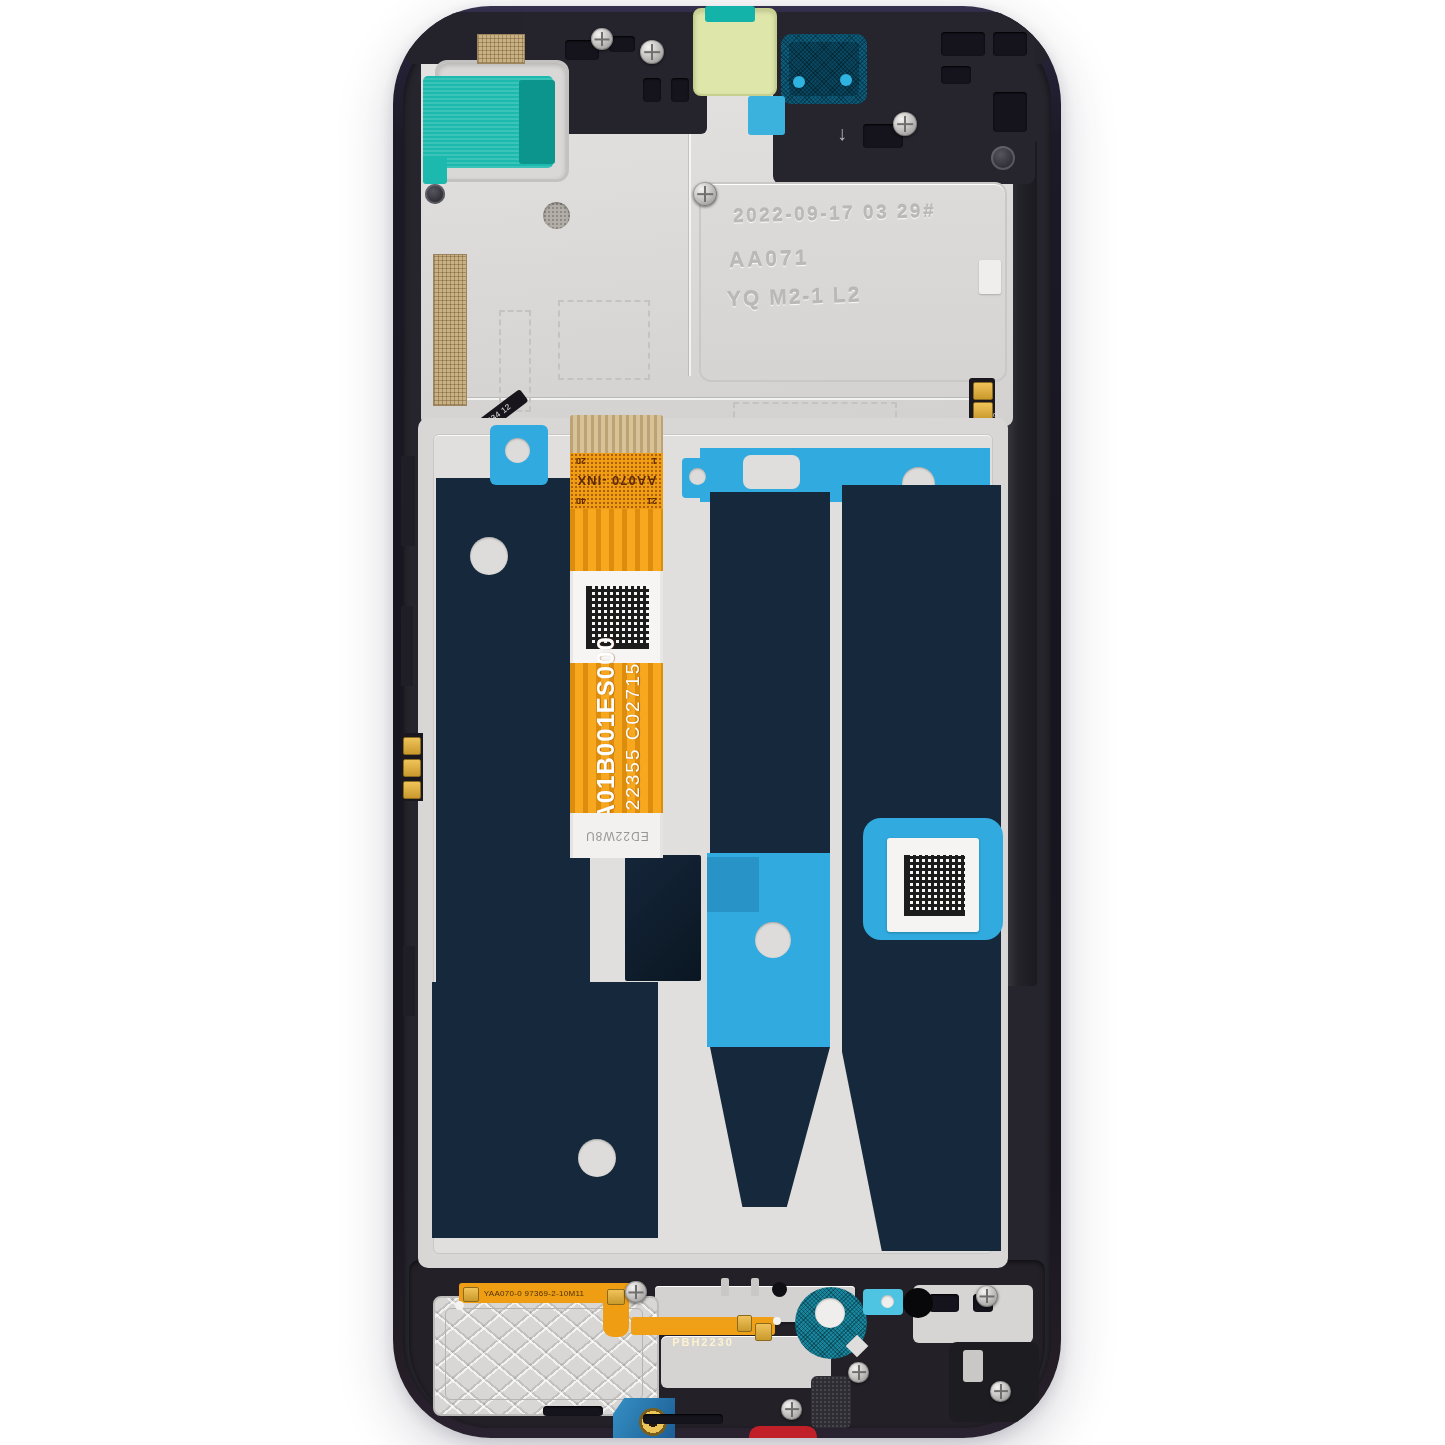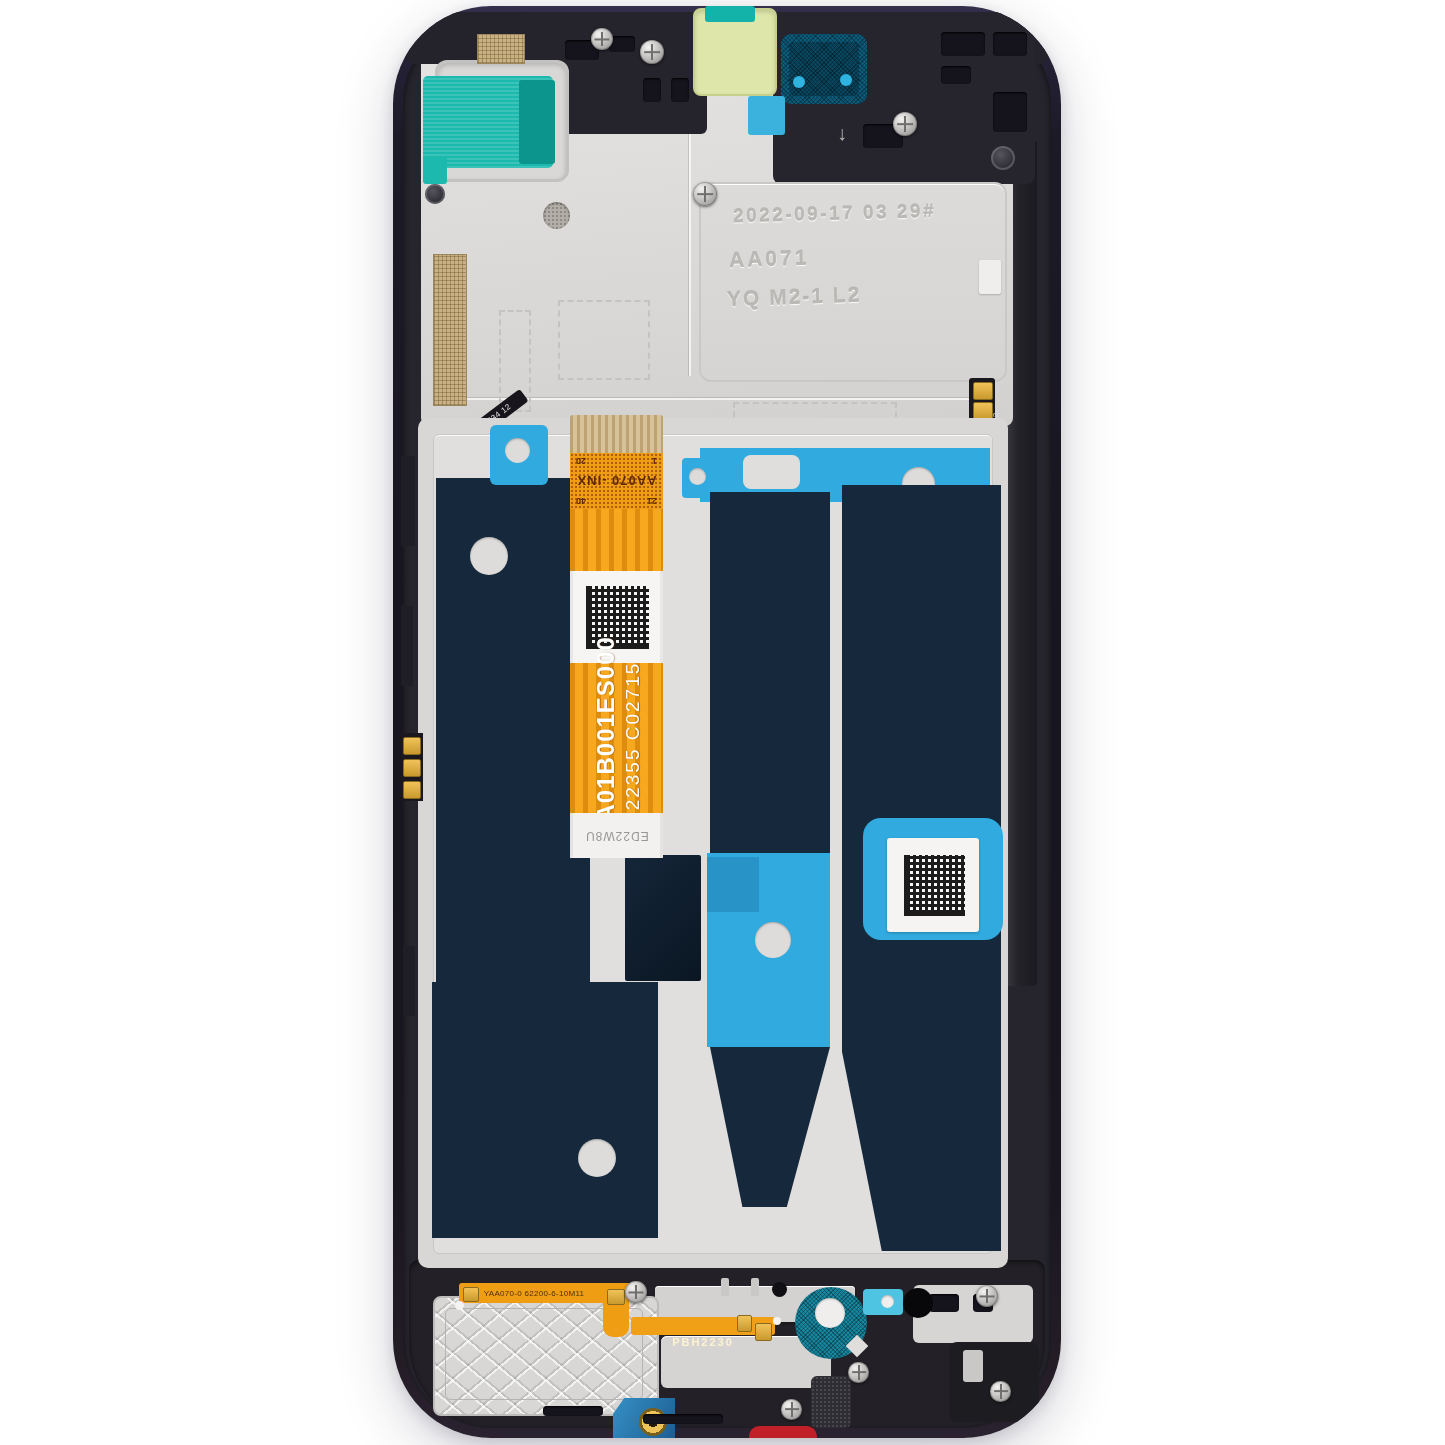--- a/index.html
+++ b/index.html
@@ -184,21 +184,21 @@
 
     <div class="a" style="left:268px;top:1330px;width:170px;height:52px;background:#d5d4d2;border-radius:6px;box-shadow:inset 0 1px 0 #fff;"></div>
     <div class="a" style="left:520px;top:1279px;width:120px;height:58px;background:#d6d5d3;border-radius:6px;"></div>
     <div class="a cutout" style="left:536px;top:1288px;width:30px;height:18px;"></div>
     <div class="a cutout" style="left:580px;top:1288px;width:20px;height:18px;"></div>
     <div class="a" style="left:556px;top:1336px;width:90px;height:80px;background:#1d1c21;border-radius:8px;"></div>
     <div class="a" style="left:570px;top:1344px;width:20px;height:32px;background:#c9c8c6;border-radius:3px;"></div>
     <div class="a" style="left:418px;top:1370px;width:40px;height:52px;background-color:#2e2d33;background-image:radial-gradient(rgba(255,255,255,.12) 1px,transparent 1.3px);background-size:4px 4px;border-radius:6px;"></div>
 
     <div class="a" style="left:66px;top:1277px;width:150px;height:20px;background:#ef9d13;border-radius:3px;display:flex;align-items:center;justify-content:center;">
-      <span style="font-size:8px;color:#4c3206;letter-spacing:.3px;white-space:nowrap;">YAA070-0 62200-6-10M11</span>
+      <span style="font-size:8px;color:#4c3206;letter-spacing:.3px;white-space:nowrap;">YAA070-0 97369-2-10M11</span>
     </div>
     <div class="a goldpad" style="left:70px;top:1281px;width:14px;height:13px;"></div>
     <div class="a" style="left:62px;top:1295px;width:9px;height:9px;background:#f4f3f1;border-radius:50%;"></div>
     <div class="a" style="left:210px;top:1277px;width:26px;height:54px;background:#ef9d13;border-radius:0 0 10px 10px;"></div>
     <div class="a goldpad" style="left:214px;top:1283px;width:16px;height:14px;"></div>
     <div class="a" style="left:238px;top:1311px;width:144px;height:18px;background:#f0a016;border-radius:3px;display:flex;align-items:center;justify-content:center;">
       <span style="font-size:11px;font-weight:bold;color:#fdf3d0;letter-spacing:2px;margin-top:32px;">PBH2230</span>
     </div>
     <div class="a goldpad" style="left:344px;top:1309px;width:13px;height:15px;"></div>
     <div class="a goldpad" style="left:362px;top:1317px;width:15px;height:16px;"></div>

